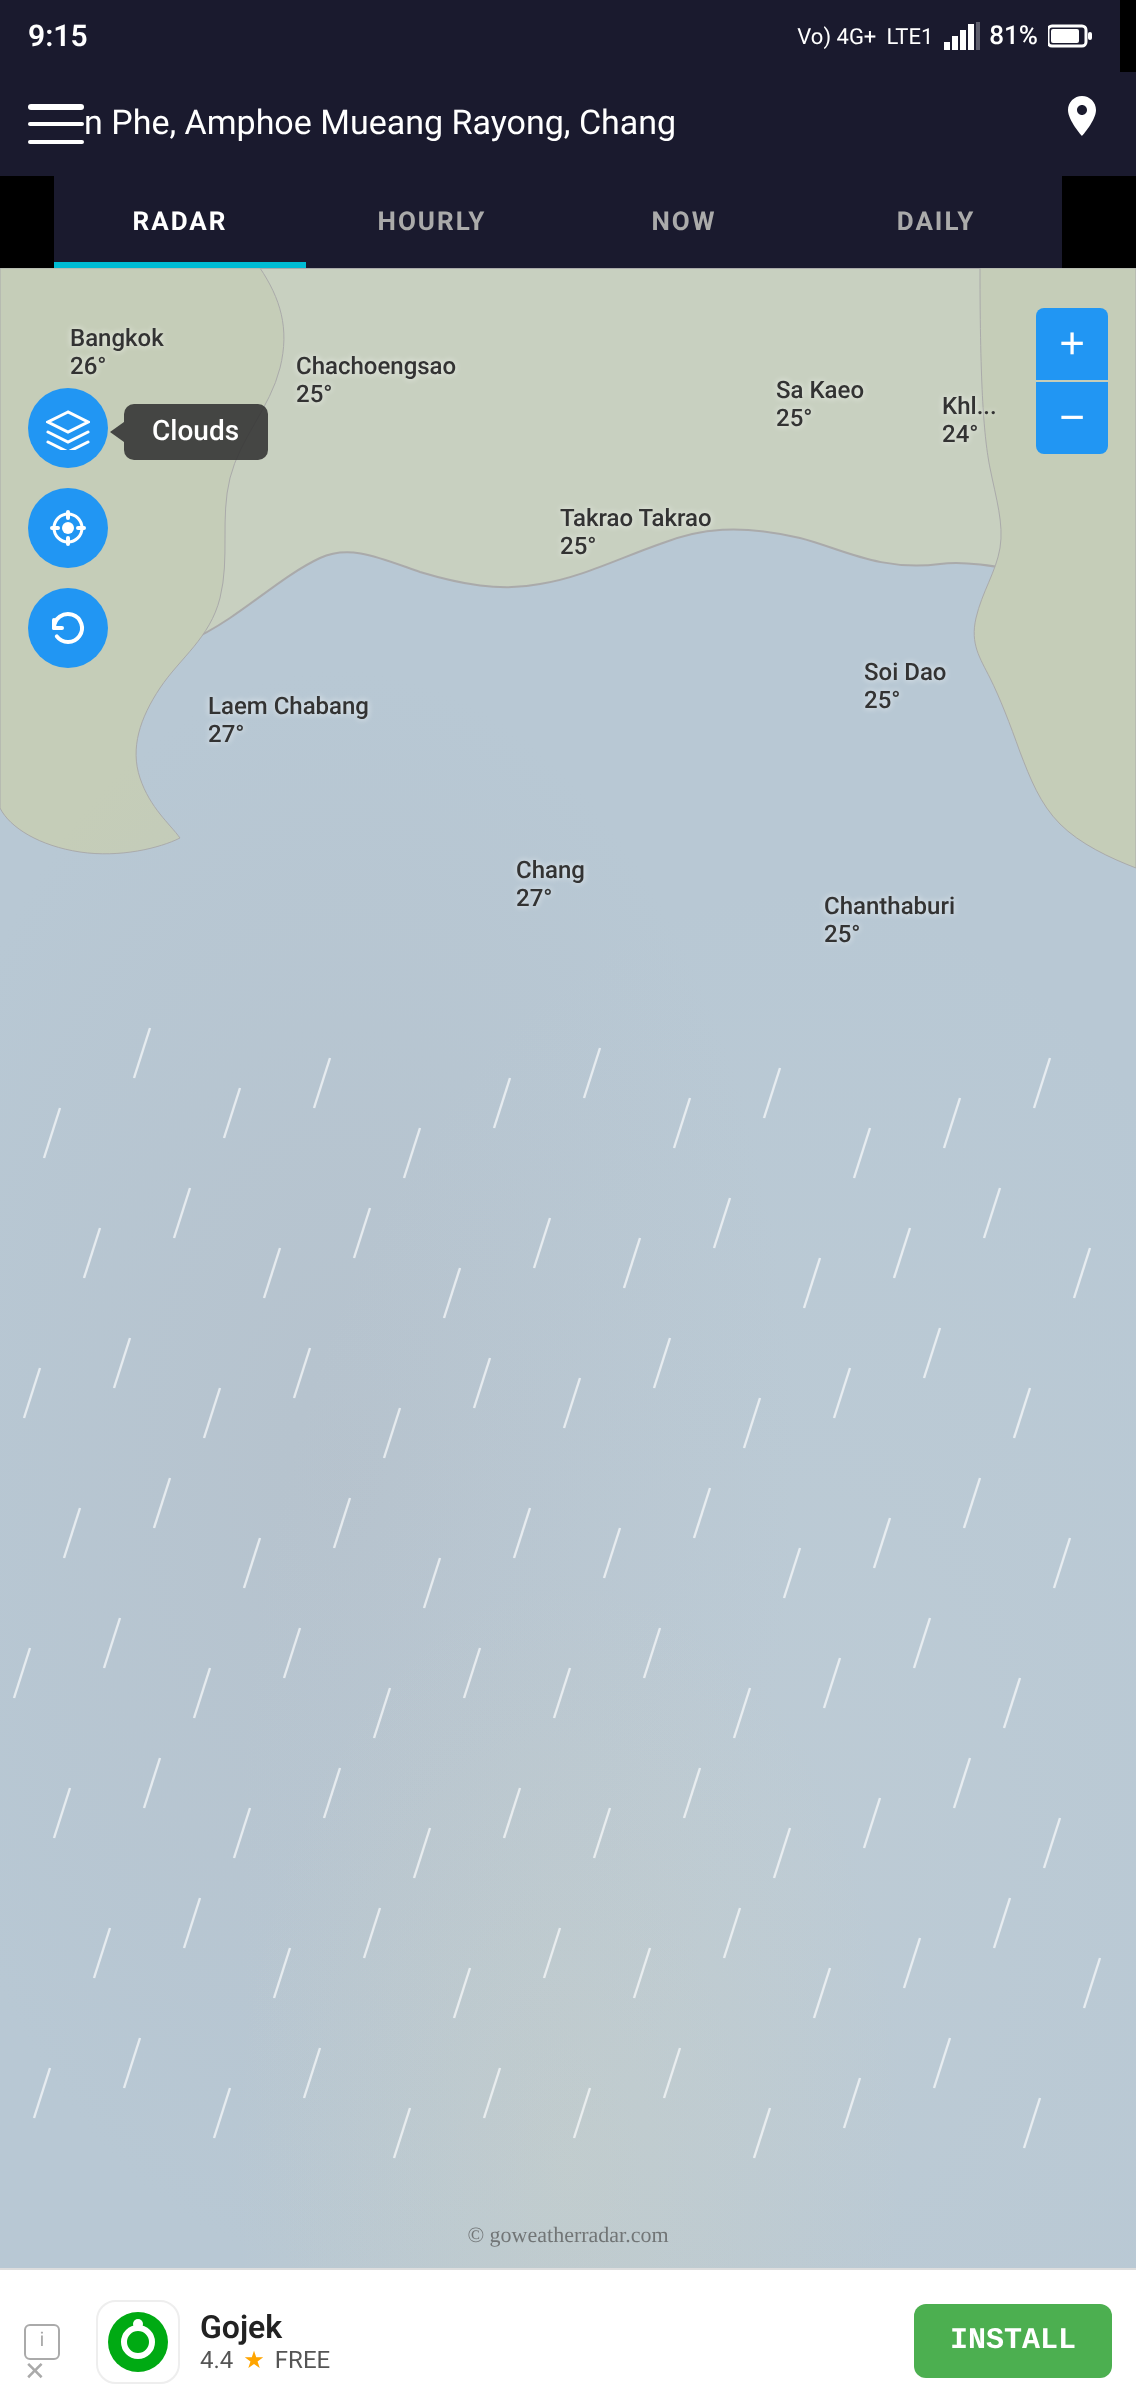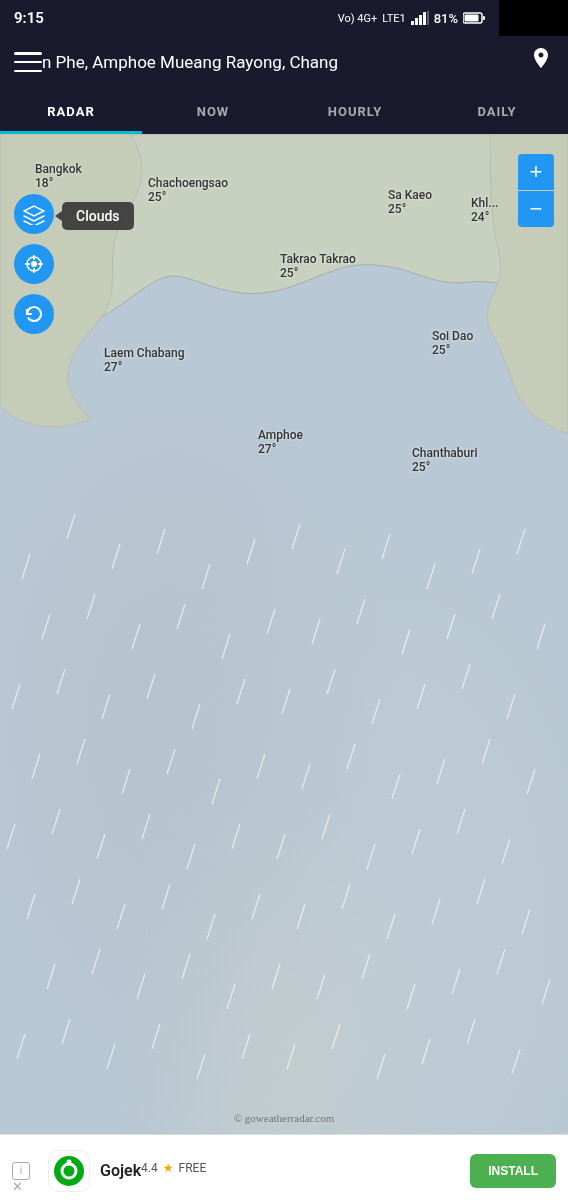--- a/index.html
+++ b/index.html
@@ -7,21 +7,21 @@
       width: 568px;
       height: 1200px;
       overflow: hidden;
       font-family: 'Roboto', Arial, sans-serif;
       background: #000;
       position: relative;
     }
 
     
     #status-bar {
-      width: 499px;
+      width: 560px;
       height: 36px;
       background: #1a1a2e;
       display: flex;
       align-items: center;
       justify-content: space-between;
       padding: 0 14px;
       position: relative;
       z-index: 100;
     }
     .status-left {
@@ -73,27 +73,28 @@
       text-overflow: ellipsis;
     }
     .location-pin-icon {
       color: #fff;
       font-size: 24px;
       cursor: pointer;
     }
 
     
     #tab-bar {
-      width: 568px;
+      width: 504px;
       height: 46px;
       background: #1a1a2e;
       display: flex;
       align-items: stretch;
       position: relative;
       z-index: 100;
+      margin-left: 27px;
     }
     .tab-item {
       flex: 1;
       display: flex;
       align-items: center;
       justify-content: center;
       color: #aaa;
       font-size: 13px;
       font-weight: 700;
       letter-spacing: 1px;
@@ -273,45 +274,47 @@
       justify-content: center;
       flex-shrink: 0;
       margin-left: 8px;
     }
     .ad-logo svg {
       width: 32px; height: 32px;
     }
     .ad-text-area {
       flex: 1;
       display: flex;
+      flex-direction: column;
     }
     .ad-app-name {
       font-size: 16px;
       font-weight: 600;
       color: #222;
     }
     .ad-meta {
       display: flex;
       align-items: flex-start;
       gap: 5px;
       font-size: 12px;
       color: #555;
     }
     .star-icon { color: #FFA500; }
     .install-btn {
       background: #4CAF50;
       color: #fff;
       border: none;
       border-radius: 6px;
       padding: 10px 18px;
-      font-size: 12px;
+      font-size: 15px;
       font-weight: 700;
       cursor: pointer;
       white-space: nowrap;
       flex-shrink: 0;
+      font-family: Liberation Mono, monospace;
     }
 
     
     .map-svg {
       position: absolute;
       top: 0; left: 0;
       width: 100%; height: 100%;
     }
   </style>
 </head>
@@ -349,22 +352,22 @@
   <div class="location-title">n Phe, Amphoe Mueang Rayong, Chang</div>
   <div class="location-pin-icon">
     <svg width="26" height="26" viewBox="0 0 26 26" fill="none">
       <path d="M13 2C9.13 2 6 5.13 6 9c0 5.25 7 13 7 13s7-7.75 7-13c0-3.87-3.13-7-7-7zm0 9.5c-1.38 0-2.5-1.12-2.5-2.5s1.12-2.5 2.5-2.5 2.5 1.12 2.5 2.5-1.12 2.5-2.5 2.5z" fill="white"></path>
     </svg>
   </div>
 </div>
 
 <div id="tab-bar">
   <div class="tab-item active">RADAR</div>
+  <div class="tab-item">HOURLY</div>
   <div class="tab-item">NOW</div>
-  <div class="tab-item">HOURLY</div>
   <div class="tab-item">DAILY</div>
 </div>
 
 <div id="map-area">
   <div class="map-bg"></div>
 
   <svg class="map-svg" viewBox="0 0 568 1000" preserveAspectRatio="none">
 
     <defs>
       <radialGradient id="cloud1" cx="30%" cy="60%" r="40%">
@@ -513,21 +516,21 @@
       <line x1="340" y1="890" x2="332" y2="915"></line>
       <line x1="385" y1="920" x2="377" y2="945"></line>
       <line x1="430" y1="905" x2="422" y2="930"></line>
       <line x1="475" y1="885" x2="467" y2="910"></line>
       <line x1="520" y1="915" x2="512" y2="940"></line>
     </g>
   </svg>
 
   <div class="city-label" style="top:28px;left:35px;">
     <span>Bangkok</span><br>
-    <span>18°</span>
+    <span>26°</span>
   </div>
   <div class="city-label" style="top:42px;left:148px;">
     <span>Chachoengsao</span><br>
     <span>25°</span>
   </div>
   <div class="city-label" style="top:14px;left:388px;margin-top:40px;">
     <span>Sa Kaeo</span><br>
     <span>25°</span>
   </div>
   <div class="city-label" style="top:118px;left:280px;">
@@ -540,21 +543,21 @@
   </div>
   <div class="city-label" style="top:212px;left:104px;">
     <span>Laem Chabang</span><br>
     <span>27°</span>
   </div>
   <div class="city-label" style="top:195px;left:432px;">
     <span>Soi Dao</span><br>
     <span>25°</span>
   </div>
   <div class="city-label" style="top:294px;left:258px;">
-    <span>Amphoe</span><br>
+    <span>Chang</span><br>
     <span>27°</span>
   </div>
   <div class="city-label" style="top:312px;left:412px;">
     <span>Chanthaburi</span><br>
     <span>25°</span>
   </div>
 
   <div id="zoom-controls">
     <button class="zoom-btn">+</button>
     <button class="zoom-btn">−</button>

